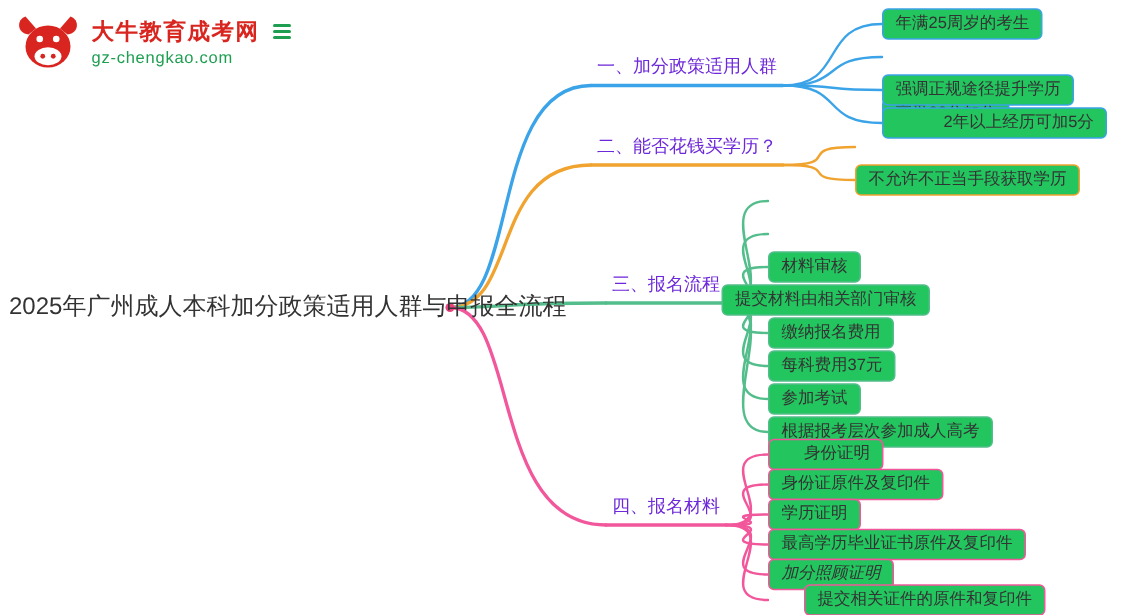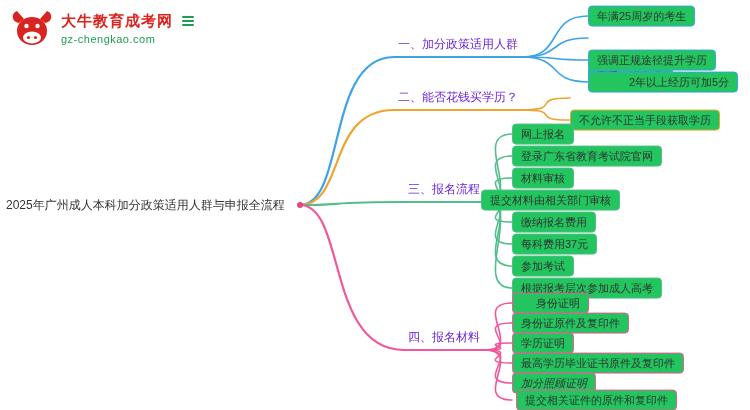--- a/index.html
+++ b/index.html
@@ -10,21 +10,21 @@
   svg.connectors{position:absolute;left:0;top:0;pointer-events:none;}
   .logo{
     position:absolute;left:10px;top:8px;display:flex;align-items:center;gap:7px;
   }
   .logo-title{font-size:15px;font-weight:bold;letter-spacing:1px;}
   .logo-domain{font-size:11px;font-weight:normal;margin-top:2px;letter-spacing:0.5px;}
   .logo-seal{display:flex;flex-direction:column;gap:2px;margin-left:2px;margin-top:-14px;}
   .logo-seal span{display:block;width:12px;height:2px;border-radius:1px;}
   .root-label{
     position:absolute;left:6px;top:205px;transform:translateY(-50%);
-    font-size:12px;color:#333;white-space:nowrap;
+    font-size:16px;color:#333;white-space:nowrap;
   }
   .branch-label{
     position:absolute;transform:translateY(-100%);padding-bottom:3px;
     font-size:12px;color:#6d28d9;white-space:nowrap;
   }
   .node{
     position:absolute;transform:translateY(-50%);
     border:1.5px solid #999;border-radius:4px;background:#22c55e;
     padding:2px 8px;font-size:11px;color:#333;white-space:nowrap;line-height:1.35;
   }
@@ -91,28 +91,26 @@
   <div class="root-label">2025年广州成人本科加分政策适用人群与申报全流程</div>
 
 <div class="branch-label" style="left: 398px; top: 56px;">一、加分政策适用人群</div>
     <div class="node" style="left: 588px; top: 16px; border-color: rgb(59, 163, 232);">年满25周岁的考生</div>
     <div class="node" style="left: 588px; top: 48px; border-color: rgb(59, 163, 232); margin-top: 28px;">享受20分加分</div>
     <div class="node" style="left: 588px; top: 60px; border-color: rgb(59, 163, 232);">强调正规途径提升学历</div>
     <div class="node" style="left: 588px; top: 82px; border-color: rgb(59, 163, 232); padding-left: 40px;">2年以上经历可加5分</div>
     <div class="branch-label" style="left: 398px; top: 109px;">二、能否花钱买学历？</div>
     <div class="node" style="left: 570px; top: 120px; border-color: rgb(240, 163, 47);">不允许不正当手段获取学历</div>
     <div class="branch-label" style="left: 408px; top: 201px;">三、报名流程</div>
-    <div class="node" style="left: 512px; top: 134px; border-color: rgb(83, 189, 139);">网上报名</div>
-    <div class="node" style="left: 512px; top: 156px; border-color: rgb(83, 189, 139);">登录广东省教育考试院官网</div>
     <div class="node" style="left: 512px; top: 178px; border-color: rgb(83, 189, 139);">材料审核</div>
     <div class="node" style="left: 481px; top: 200px; border-color: rgb(83, 189, 139);">提交材料由相关部门审核</div>
     <div class="node" style="left: 512px; top: 222px; border-color: rgb(83, 189, 139);">缴纳报名费用</div>
     <div class="node" style="left: 512px; top: 244px; border-color: rgb(83, 189, 139);">每科费用37元</div>
     <div class="node" style="left: 512px; top: 266px; border-color: rgb(83, 189, 139);">参加考试</div>
     <div class="node" style="left: 512px; top: 288px; border-color: rgb(83, 189, 139);">根据报考层次参加成人高考</div>
     <div class="branch-label" style="left: 408px; top: 349px;">四、报名材料</div>
     <div class="node" style="left: 512px; top: 303px; border-color: rgb(242, 87, 155); padding-left: 23px;">身份证明</div>
     <div class="node" style="left: 512px; top: 323px; border-color: rgb(242, 87, 155);">身份证原件及复印件</div>
     <div class="node" style="left: 512px; top: 343px; border-color: rgb(242, 87, 155);">学历证明</div>
     <div class="node" style="left: 512px; top: 363px; border-color: rgb(242, 87, 155);">最高学历毕业证书原件及复印件</div>
     <div class="node" style="left: 512px; top: 383px; border-color: rgb(242, 87, 155); font-style: italic;">加分照顾证明</div>
-    <div class="node" style="left: 516px; top: 400px; border-color: rgb(242, 87, 155); text-align: center;">提交相关证件的原件和复印件</div>
+    <div class="node" style="left: 536px; top: 400px; border-color: rgb(242, 87, 155); text-align: center;">提交相关证件的原件和复印件</div>
   </div>
 
 </body></html>

